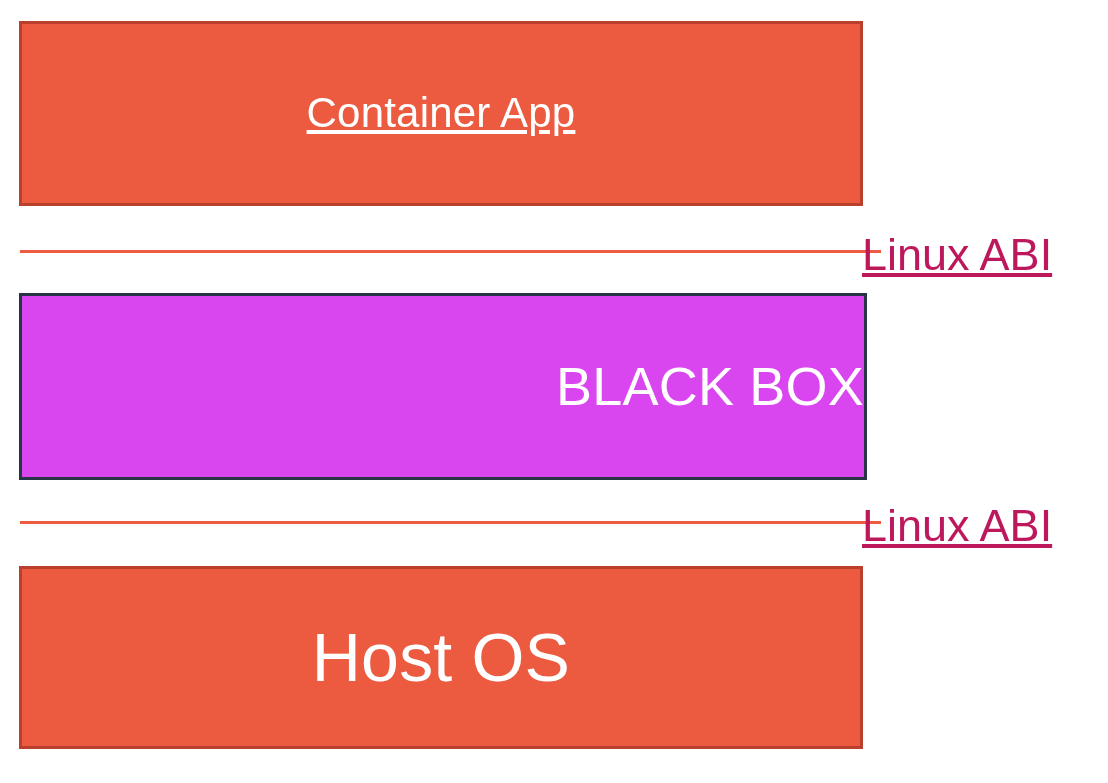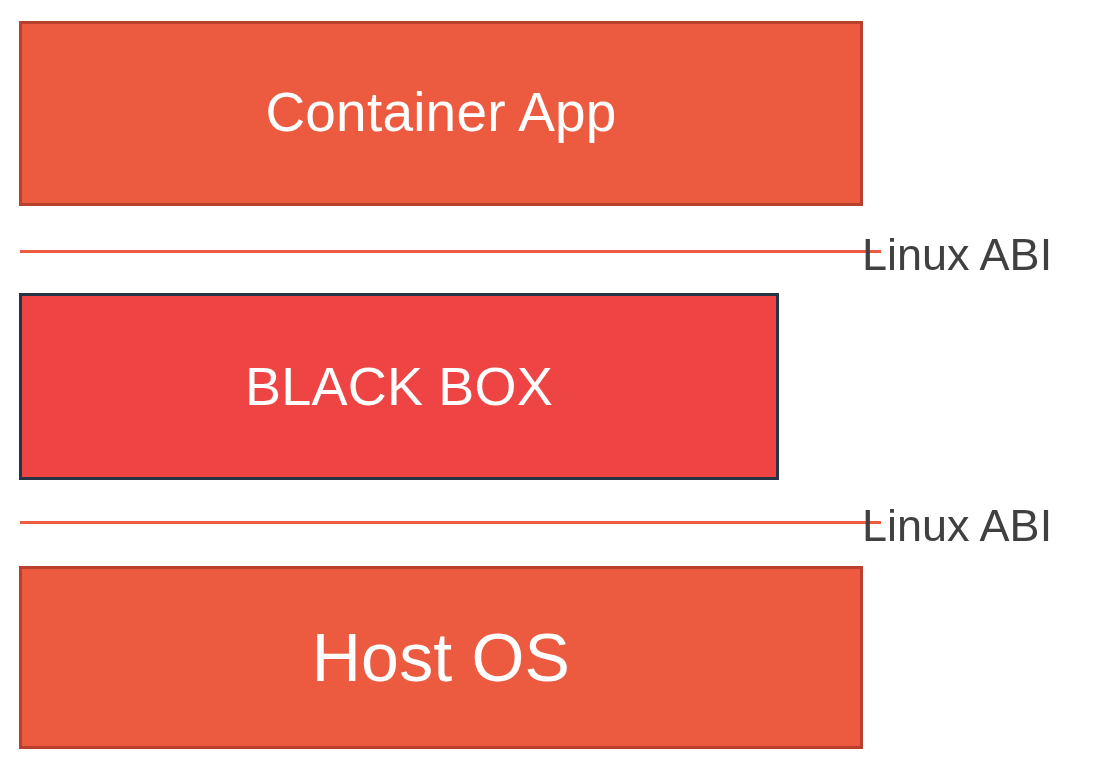--- a/index.html
+++ b/index.html
@@ -47,31 +47,33 @@
 
   #box-container-app {
     left: 19px;
     top: 21px;
     width: 844px;
     height: 185px;
     background: #ec5b40;
     border: 3px solid #b8402c;
   }
   #box-container-app .layer-label {
-    font-size: 55px;
+    font-size: 42px;
     margin-top: -2px;
+    text-decoration: underline;
   }
 
   #box-black-box {
     left: 19px;
     top: 293px;
-    width: 760px;
+    width: 848px;
     height: 187px;
-    background: #ef4444;
+    background: #d946ef;
     border: 3px solid #273346;
+    justify-content: flex-end;
   }
   #box-black-box .layer-label {
     font-size: 54px;
     margin-top: -1px;
   }
 
   #box-host-os {
     left: 19px;
     top: 566px;
     width: 844px;
@@ -92,26 +94,27 @@
     height: 3px;
     background: #ee5b41;
   }
   #abi-line-1 { top: 250px; }
   #abi-line-2 { top: 521px; }
 
   
   .abi-label {
     position: absolute;
     left: 862px;
-    color: #404040;
+    color: #be185d;
     font-family: "Liberation Sans", sans-serif;
     font-weight: 400;
     font-size: 45px;
     line-height: 1;
     white-space: nowrap;
+    text-decoration: underline;
   }
   #abi-label-1 { top: 232px; }
   #abi-label-2 { top: 503px; }
 </style>
 </head>
 <body>
 
 <div id="canvas">
 
   <div id="box-container-app" class="layer-box">

